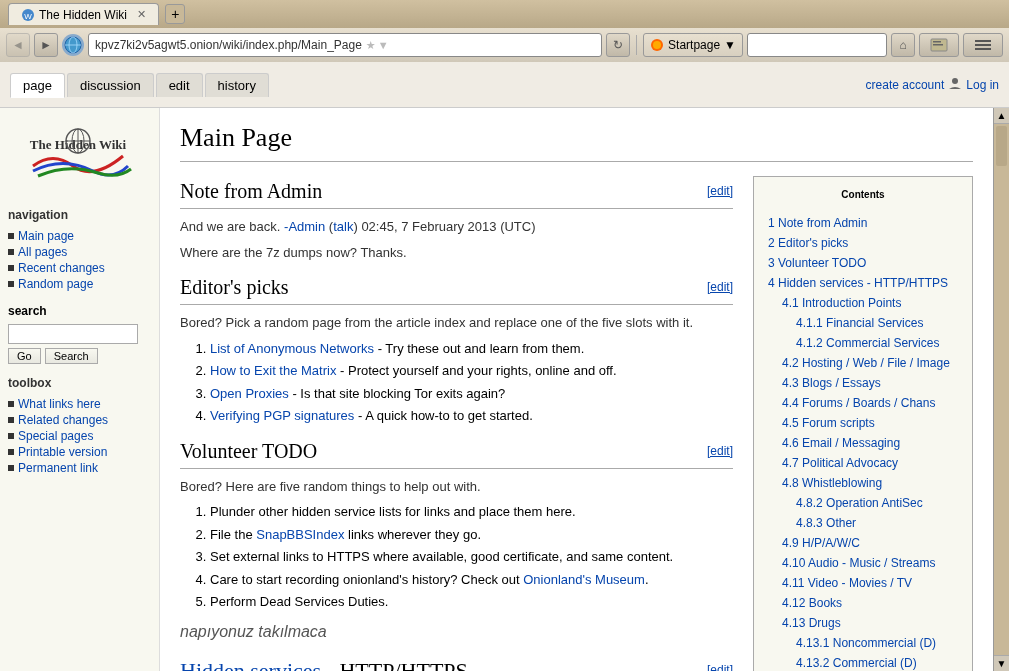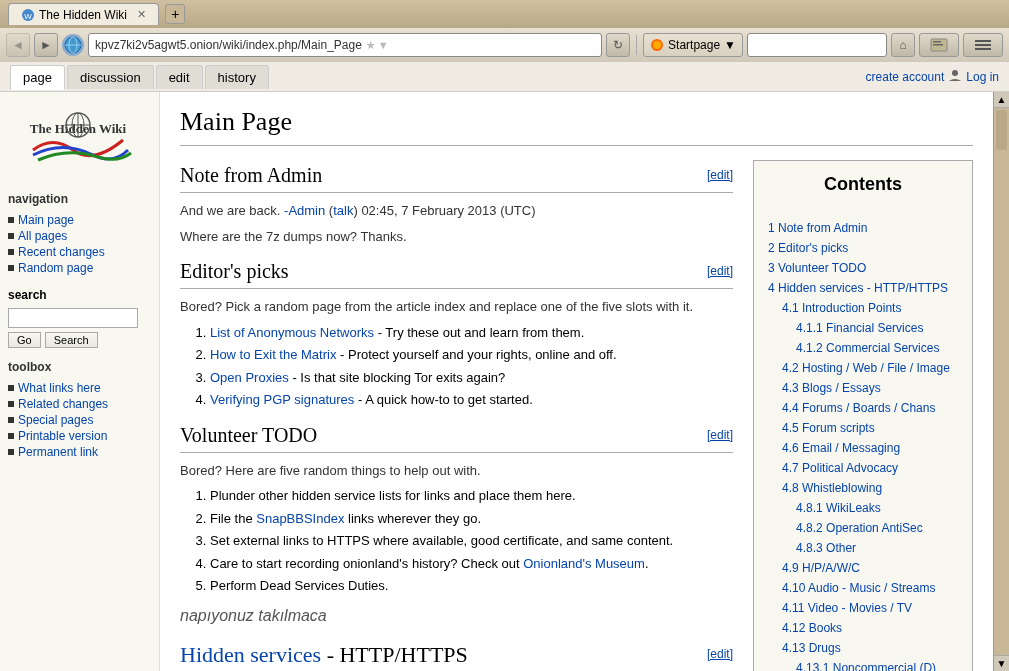--- a/index.html
+++ b/index.html
@@ -22,21 +22,21 @@
     
     .page-area { flex: 1; display: flex; background: #9a8870; overflow: hidden; }
     .scrollbar-right { width: 16px; background: #c8b898; border-left: 1px solid #999; display: flex; flex-direction: column; }
     .scrollbar-up { height: 16px; background: #d0c8b8; border-bottom: 1px solid #aaa; display: flex; align-items: center; justify-content: center; font-size: 10px; }
     .scrollbar-down { height: 16px; background: #d0c8b8; border-top: 1px solid #aaa; display: flex; align-items: center; justify-content: center; font-size: 10px; margin-top: auto; }
     .scrollbar-thumb { background: #b8a888; margin: 2px; border-radius: 2px; height: 40px; }
 
     .wiki-page { flex: 1; background: #e8e8e0; overflow: hidden; display: flex; flex-direction: column; }
 
     
-    .wiki-top-bar { background: #f0ece4; border-bottom: 1px solid #ccc; display: flex; align-items: center; justify-content: space-between; padding: 0 10px; height: 30px; text-align: center; }
+    .wiki-top-bar { background: #f0ece4; border-bottom: 1px solid #ccc; display: flex; align-items: center; justify-content: space-between; padding: 0 10px; height: 46px; text-align: center; }
     .wiki-tabs { display: flex; gap: 0; }
     .wiki-tab { padding: 4px 12px; font-size: 13px; border: 1px solid #ccc; border-bottom: none; border-radius: 3px 3px 0 0; background: #e0ddd5; cursor: pointer; margin-right: 2px; }
     .wiki-tab.active { background: white; border-bottom: 1px solid white; margin-bottom: -1px; z-index: 1; }
     .wiki-top-right { display: flex; align-items: center; gap: 4px; font-size: 12px; color: #555; }
 
     
     .wiki-main { flex: 1; display: flex; background: white; overflow: hidden; }
     .wiki-sidebar { width: 160px; background: #f8f8f0; border-right: 1px solid #ddd; padding: 10px 8px; flex-shrink: 0; overflow: hidden; }
     .wiki-logo { width: 140px; height: 80px; margin-bottom: 10px; display: flex; align-items: center; justify-content: center; }
     .sidebar-section { margin-bottom: 12px; }
@@ -59,21 +59,21 @@
     .edit-bracket { color: #555; font-size: 12px; }
     .content-text { margin-bottom: 6px; color: #333; }
     .wiki-link { color: #0645ad; text-decoration: none; }
     ol { margin-left: 30px; margin-bottom: 8px; }
     ol li { margin-bottom: 3px; }
     .big-heading { font-size: 22px; font-weight: normal; border-bottom: 1px solid #aaa; padding-bottom: 4px; margin: 10px 0 8px 0; display: flex; align-items: center; justify-content: space-between; font-family: 'Linux Libertine', Georgia, serif; }
     .big-heading a { color: #0645ad; }
 
     
     .contents-box { float: right; background: #f8f8f0; border: 1px solid #aaa; padding: 10px 14px; margin: 0 0 10px 20px; font-size: 12px; min-width: 220px; }
-    .contents-title { font-weight: bold; text-align: center; margin-bottom: 21px; font-size: 18px; }
+    .contents-title { font-weight: bold; text-align: center; margin-bottom: 12px; font-size: 10px; }
     .contents-item { margin: 2px 0; }
     .contents-item a { color: #0645ad; text-decoration: none; }
     .contents-sub { margin-left: 14px; }
     .contents-sub2 { margin-left: 28px; }
 
     .bottom-text { font-size: 16px; color: #555; margin-top: 8px; }
     .italic-text { font-style: italic; }
   </style>
 </head>
 <body>
@@ -271,23 +271,20 @@
             <div class="contents-item contents-sub">
               <a href="#"><span>4.6</span> <span>Email / Messaging</span></a>
             </div>
             <div class="contents-item contents-sub">
               <a href="#"><span>4.7</span> <span>Political Advocacy</span></a>
             </div>
             <div class="contents-item contents-sub">
               <a href="#"><span>4.8</span> <span>Whistleblowing</span></a>
             </div>
             <div class="contents-item contents-sub2">
-              <a href="#"><span>4.8.1</span> <span>WikiLeaks</span></a>
-            </div>
-            <div class="contents-item contents-sub2">
               <a href="#"><span>4.8.2</span> <span>Operation AntiSec</span></a>
             </div>
             <div class="contents-item contents-sub2">
               <a href="#"><span>4.8.3</span> <span>Other</span></a>
             </div>
             <div class="contents-item contents-sub">
               <a href="#"><span>4.9</span> <span>H/P/A/W/C</span></a>
             </div>
             <div class="contents-item contents-sub">
               <a href="#"><span>4.10</span> <span>Audio - Music / Streams</span></a>

